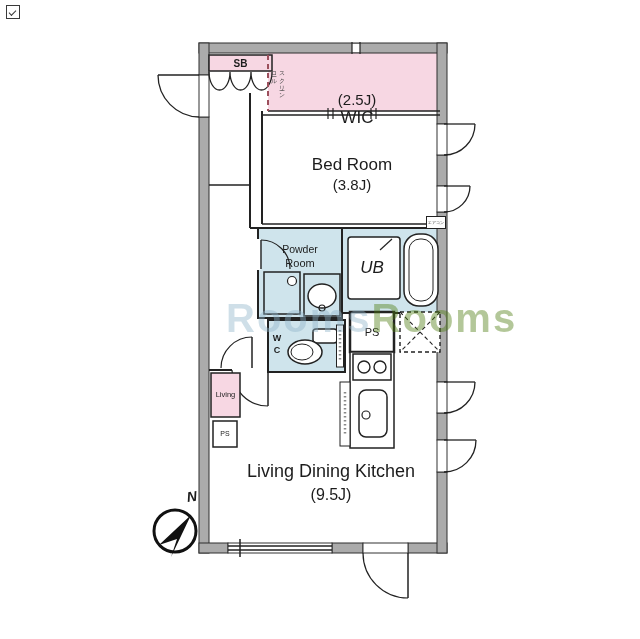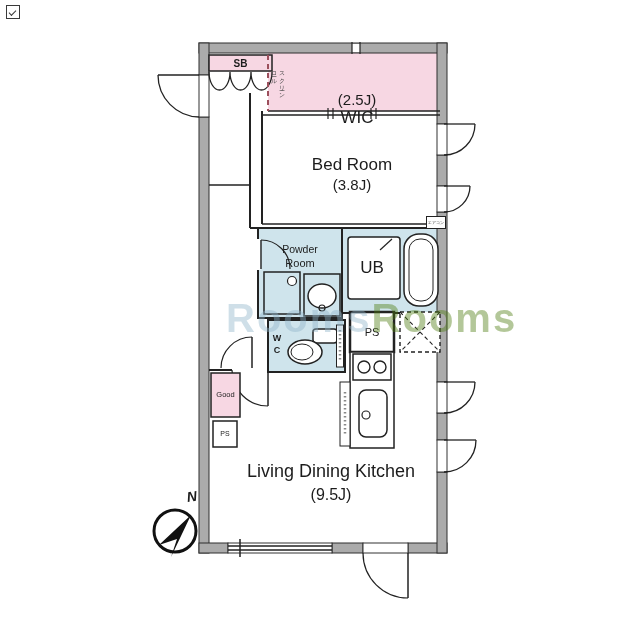--- a/index.html
+++ b/index.html
@@ -209,28 +209,28 @@
 
   <div class="lbl" style="left:357px;top:81px;font-size:17px;font-weight:400;margin-top:37px;">WIC</div>
   <div class="lbl" style="left:357px;top:100px;font-size:15px;">(2.5J)</div>
 
   <div class="lbl" style="left:352px;top:165px;font-size:17px;">Bed Room</div>
   <div class="lbl" style="left:352px;top:185px;font-size:15px;">(3.8J)</div>
 
   <div class="lbl" style="left:300px;top:250px;font-size:10.5px;">Powder</div>
   <div class="lbl" style="left:300px;top:263px;font-size:11px;">Room</div>
 
-  <div class="lbl" style="left:372px;top:268px;font-size:17px;">UB</div>
+  <div class="lbl" style="left:372px;top:268px;font-size:17px;font-style:italic;">UB</div>
 
   <div class="lbl" style="left:277px;top:339px;font-size:9px;font-weight:600;">W</div>
   <div class="lbl" style="left:277px;top:351px;font-size:9px;font-weight:600;">C</div>
 
   <div class="lbl" style="left:372px;top:332px;font-size:11px;">PS</div>
 
-  <div class="lbl" style="left:225.5px;top:395px;font-size:7.5px;">Good</div>
+  <div class="lbl" style="left:225.5px;top:395px;font-size:7.5px;">Living</div>
   <div class="lbl" style="left:225px;top:434px;font-size:7px;">PS</div>
 
   <div id="aircon-box">
     <span>エアコン</span>
   </div>
 
   <div class="lbl" style="left:331px;top:472px;font-size:18px;">Living Dining Kitchen</div>
   <div class="lbl" style="left:331px;top:495px;font-size:16px;text-align:center;">(9.5J)</div>
 
   <div class="lbl" style="left:192px;top:497px;font-size:14px;font-style:italic;font-weight:700;transform:translate(-50%,-50%) rotate(-8deg);">N</div>

